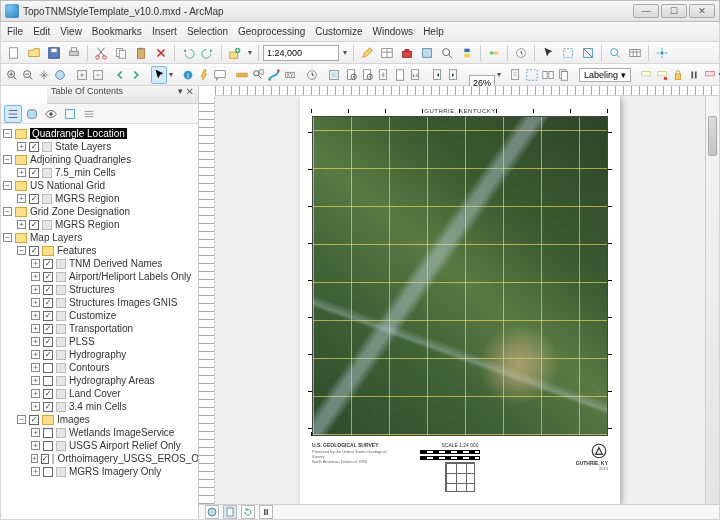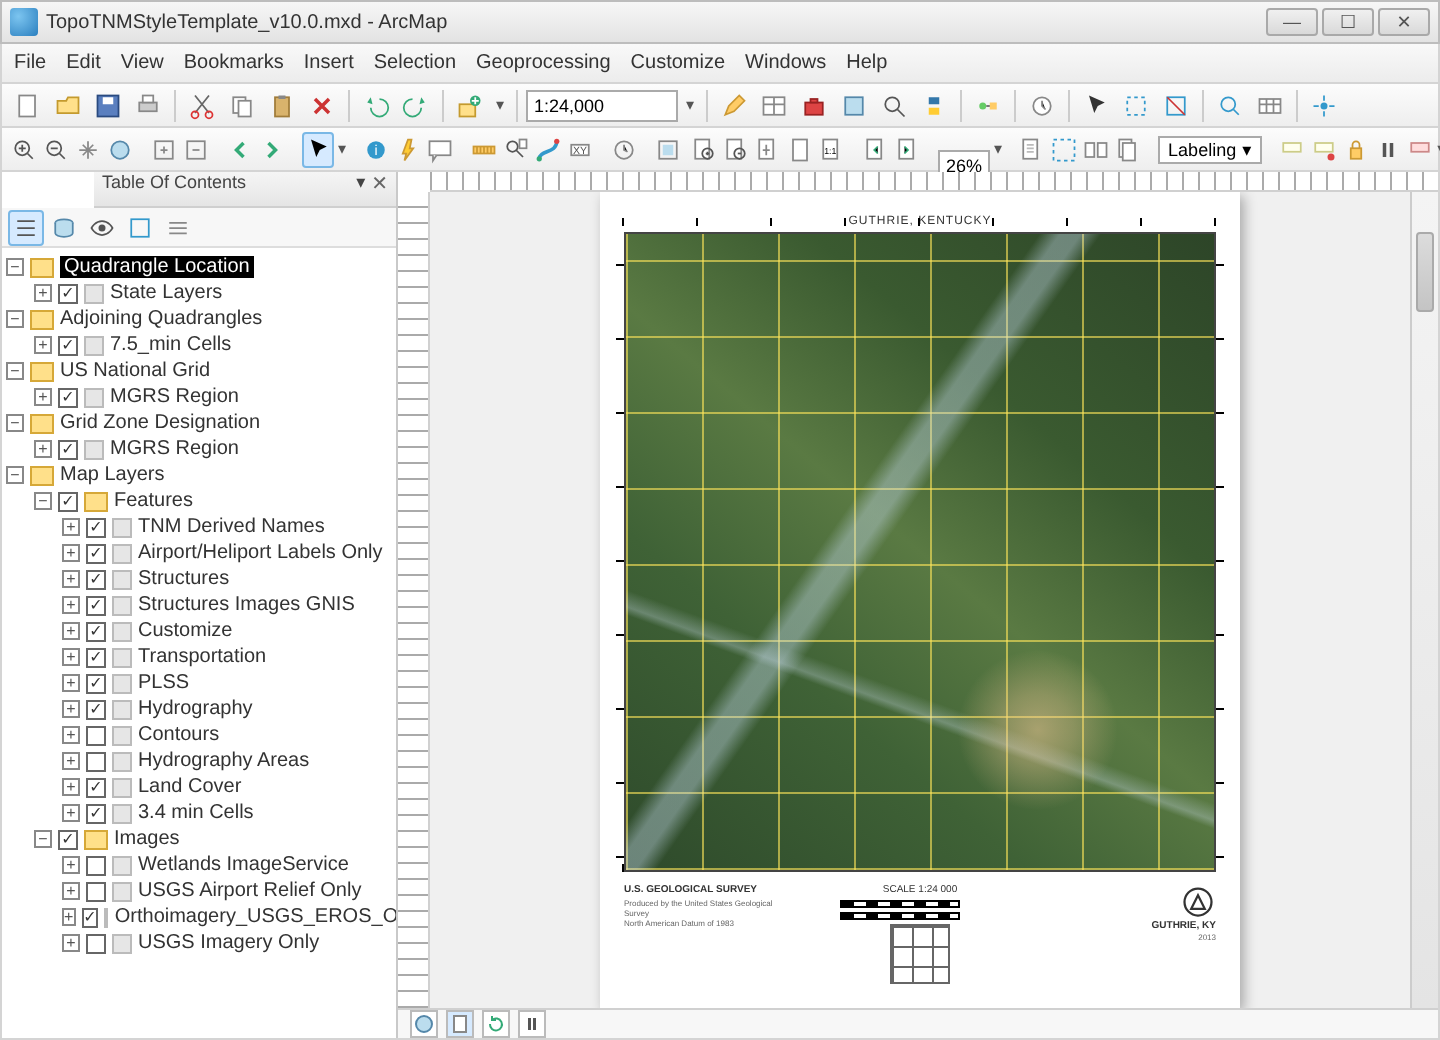--- a/index.html
+++ b/index.html
@@ -656,21 +656,21 @@
           <div class="node indent-2">
             <div class="exp">+</div>
             <div class="chk on"></div>
             <div class="ly-icon"></div>
             <span>Orthoimagery_USGS_EROS_Ortho_SCALE</span>
           </div>
           <div class="node indent-2">
             <div class="exp">+</div>
             <div class="chk"></div>
             <div class="ly-icon"></div>
-            <span>USGS Imagery Only</span>
+            <span>MGRS Imagery Only</span>
           </div>
         </div>
     </div>
   </div>
 
   <div class="canvas-wrap">
     <div class="rulers-h"></div>
     <div class="ruler-row">
       <div class="rulers-v"></div>
       <div class="canvas">

